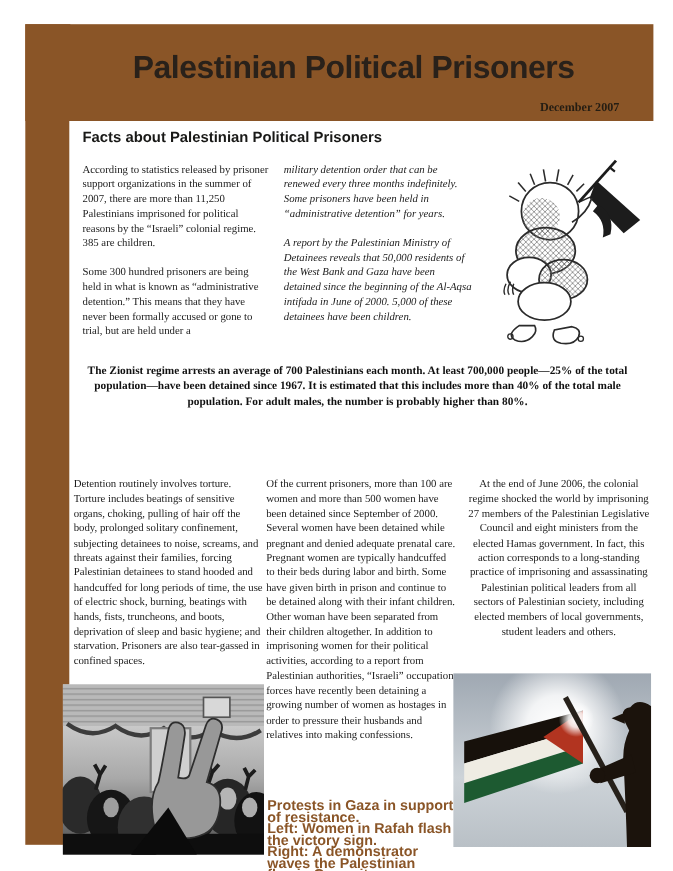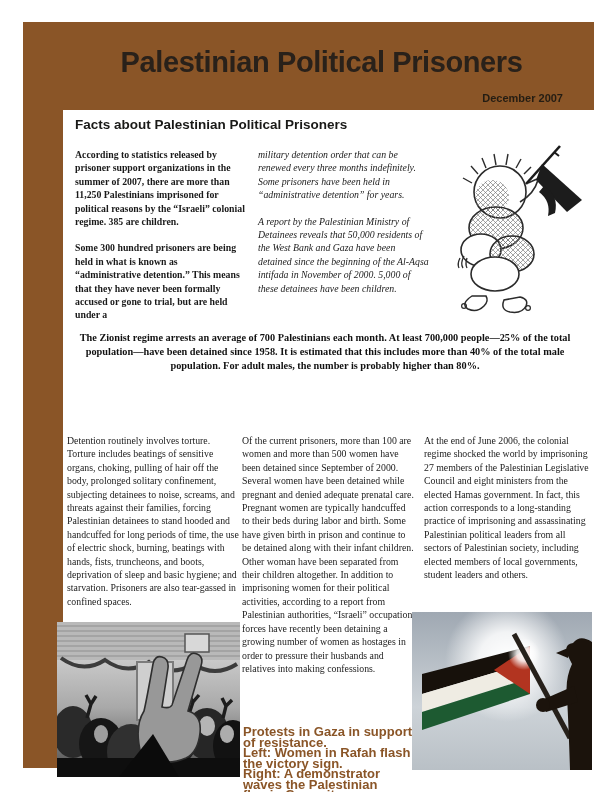--- a/index.html
+++ b/index.html
@@ -3,36 +3,36 @@
 <meta charset="utf-8">
 <style>
   html,body{margin:0;padding:0;background:#ffffff;}
   .page{position:relative;width:612px;height:792px;background:#ffffff;overflow:hidden;
         font-family:"Liberation Serif",serif;color:#1a1a1a;}
   .left-strip{position:absolute;left:23px;top:22px;width:41px;height:746px;background:#8a5527;}
   .banner{position:absolute;left:23px;top:22px;width:571px;height:88px;background:#8a5527;}
   .banner h1{margin:0;position:absolute;left:0;right:0;top:24px;text-align:center;
              font-family:"Liberation Sans",sans-serif;font-weight:700;font-size:29px;
              letter-spacing:-0.4px;color:#29211a;padding-left:26px;}
-  .banner .date{position:absolute;right:31px;bottom:6px;font-family:Liberation Sans, sans-serif;
+  .banner .date{position:absolute;right:31px;bottom:6px;font-family:Liberation Serif, serif;
                 font-weight:700;font-size:11px;color:#241d13;}
   .content{position:absolute;left:63px;top:110px;width:531px;height:658px;background:#ffffff;}
   .section-heading{position:absolute;left:75px;top:117px;margin:0;
                    font-family:Liberation Sans, sans-serif;font-weight:700;
                    font-size:13.5px;color:#191917;}
   .col{position:absolute;font-size:9.8px;line-height:13.4px;text-align:left;}
   .col p{margin:0 0 13px 0;}
-  .topcol1{left:75px;top:148px;width:170px;font-weight:bold;}
+  .topcol1{left:75px;top:148px;width:170px;}
   .topcol2{left:258px;top:148px;width:172px;font-style:italic;}
   .highlight{position:absolute;left:68px;top:331px;width:514px;text-align:center;
              font-weight:700;font-size:10.3px;line-height:14px;color:#111;}
   .highlight p{margin:0 0 17px 0;}
   .botcol1{left:67px;top:434px;width:172px;}
   .botcol2{left:242px;top:434px;width:172px;}
-  .botcol3{left:424px;top:434px;width:168px;}
+  .botcol3{left:424px;top:434px;width:168px;text-align:center;}
   .illustration{position:absolute;left:438px;top:140px;width:152px;height:178px;}
   .photo-left{position:absolute;left:57px;top:622px;width:183px;height:155px;}
   .photo-right{position:absolute;left:412px;top:612px;width:180px;height:158px;}
   .caption{position:absolute;left:243px;top:727px;width:172px;white-space:pre-line;
            font-family:"Liberation Sans",sans-serif;font-weight:700;font-size:13px;
            line-height:10.5px;color:#8a5527;}
   svg{display:block;}
 </style>
 </head>
 <body>
@@ -50,21 +50,21 @@
 
   <h2 class="section-heading">Facts about Palestinian Political Prisoners</h2>
 
   <div class="col topcol1">
     <p>According to statistics released by prisoner support organizations in the summer of 2007, there are more than 11,250 Palestinians imprisoned for political reasons by the “Israeli” colonial regime.  385 are children.</p>
     <p>Some 300 hundred prisoners are being held in what is known as “administrative detention.” This means that they have never been formally accused or gone to trial, but are held under a</p>
   </div>
 
   <div class="col topcol2">
     <p>military detention order that can be renewed every three months indefinitely. Some prisoners have been held in “administrative detention” for years.</p>
-    <p>A report by the Palestinian Ministry of Detainees reveals that 50,000 residents of the West Bank and Gaza have been detained since the beginning of the Al-Aqsa intifada in November of 2000. 5,000 of these detainees have been children.</p>
+    <p>A report by the Palestinian Ministry of Detainees reveals that 50,000 residents of the West Bank and Gaza have been detained since the beginning of the Al-Aqsa intifada in June of 2000. 5,000 of these detainees have been children.</p>
   </div>
 
   <div class="illustration">
     <svg width="152" height="178" viewBox="0 0 152 178">
       <defs>
         <pattern id="xh" width="5" height="5" patternUnits="userSpaceOnUse">
           <path d="M0 5L5 0M0 0L5 5" stroke="#6a6a6a" stroke-width="0.6"></path>
         </pattern>
       </defs>
 
@@ -99,21 +99,21 @@
       <path d="M26 116 q-4 8 -1 12 m-3 -10 q-3 6 -1 10 m8 -10 q-2 6 0 10" fill="none" stroke="#2b2b2b" stroke-width="1.3"></path>
 
       <path d="M34 156 q-12 8 -4 13 q9 4 16 -3 q5 -5 2 -10 z" fill="#ffffff" stroke="#2b2b2b" stroke-width="1.5"></path>
       <path d="M66 160 q-4 10 6 12 q12 2 16 -6 q3 -7 -6 -9 z" fill="#ffffff" stroke="#2b2b2b" stroke-width="1.5"></path>
       <circle cx="26" cy="166" r="2.4" fill="none" stroke="#2b2b2b" stroke-width="1.2"></circle>
       <circle cx="90" cy="168" r="2.4" fill="none" stroke="#2b2b2b" stroke-width="1.2"></circle>
     </svg>
   </div>
 
   <div class="highlight">
-    <p>The Zionist regime arrests an average of 700 Palestinians each month.  At least 700,000 people—25% of the total population—have been detained since 1958.  It is estimated that this includes more than 40% of the total male population. For adult males, the number is probably higher than 80%.</p>
+    <p>The Zionist regime arrests an average of 700 Palestinians each month.  At least 700,000 people—25% of the total population—have been detained since 1967.  It is estimated that this includes more than 40% of the total male population. For adult males, the number is probably higher than 80%.</p>
   </div>
 
   <div class="col botcol1">
     <p>Detention routinely involves torture. Torture includes beatings of sensitive organs, choking, pulling of hair off the body, prolonged solitary confinement, subjecting detainees to noise, screams, and threats against their families, forcing Palestinian detainees to stand hooded and handcuffed for long periods of time, the use of electric shock, burning, beatings with hands, fists, truncheons, and boots, deprivation of sleep and basic hygiene; and starvation.  Prisoners are also tear-gassed in confined spaces.</p>
   </div>
   <div class="col botcol2">
     <p>Of the current prisoners, more than 100 are women and more than 500 women have been detained since September of 2000.  Several women have been detained while pregnant and denied adequate prenatal care.  Pregnant women are typically handcuffed to their beds during labor and birth. Some have given birth in prison and continue to be detained along with their infant children.  Other woman have been separated from their children altogether.  In addition to imprisoning women for their political activities, according to a report from Palestinian authorities, “Israeli” occupation forces have recently been detaining a growing number of women as hostages in order to pressure their husbands and relatives into making confessions.</p>
   </div>
   <div class="col botcol3">
     <p>At the end of June 2006, the colonial regime shocked the world by imprisoning 27 members of the Palestinian Legislative Council and eight ministers from the elected Hamas government. In fact, this action corresponds to a long-standing practice of imprisoning and assassinating Palestinian political leaders from all sectors of Palestinian society, including elected members of local governments, student leaders and others.</p>

